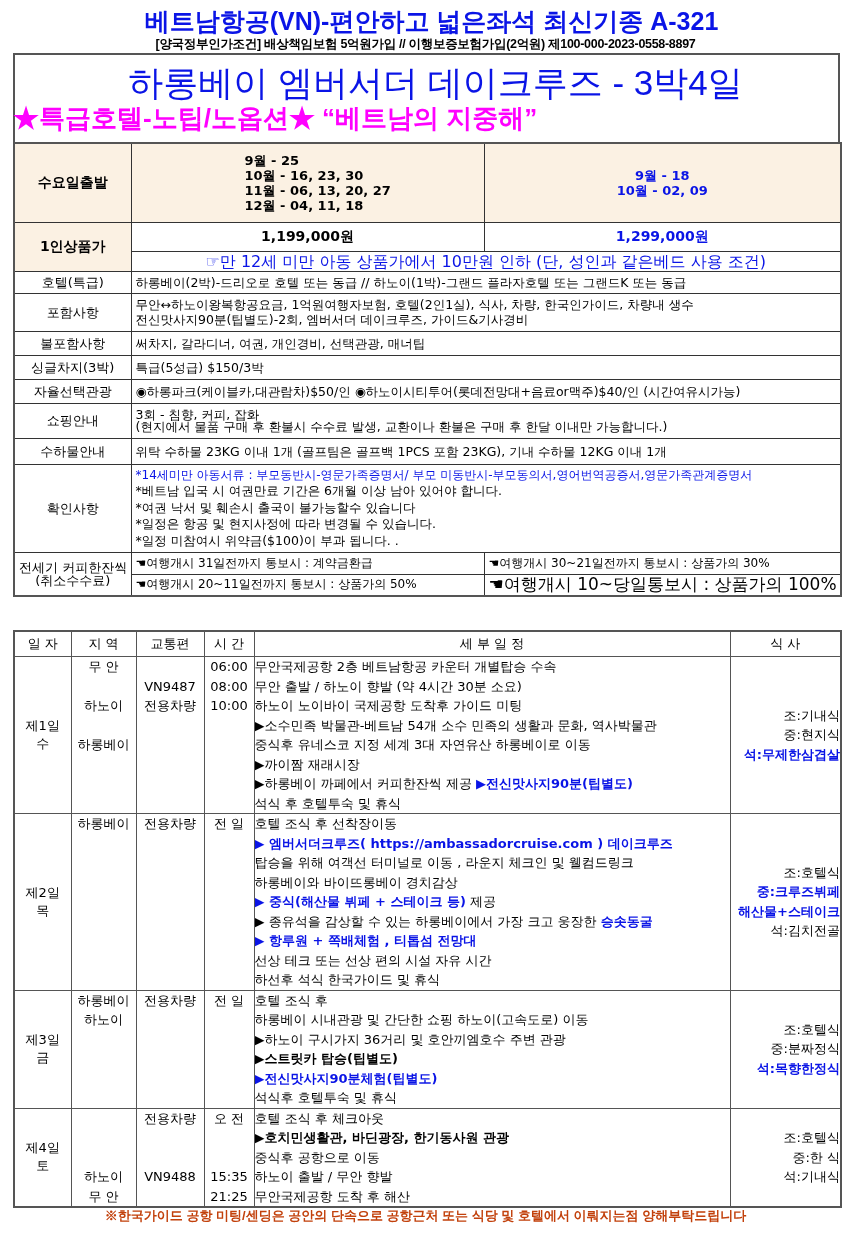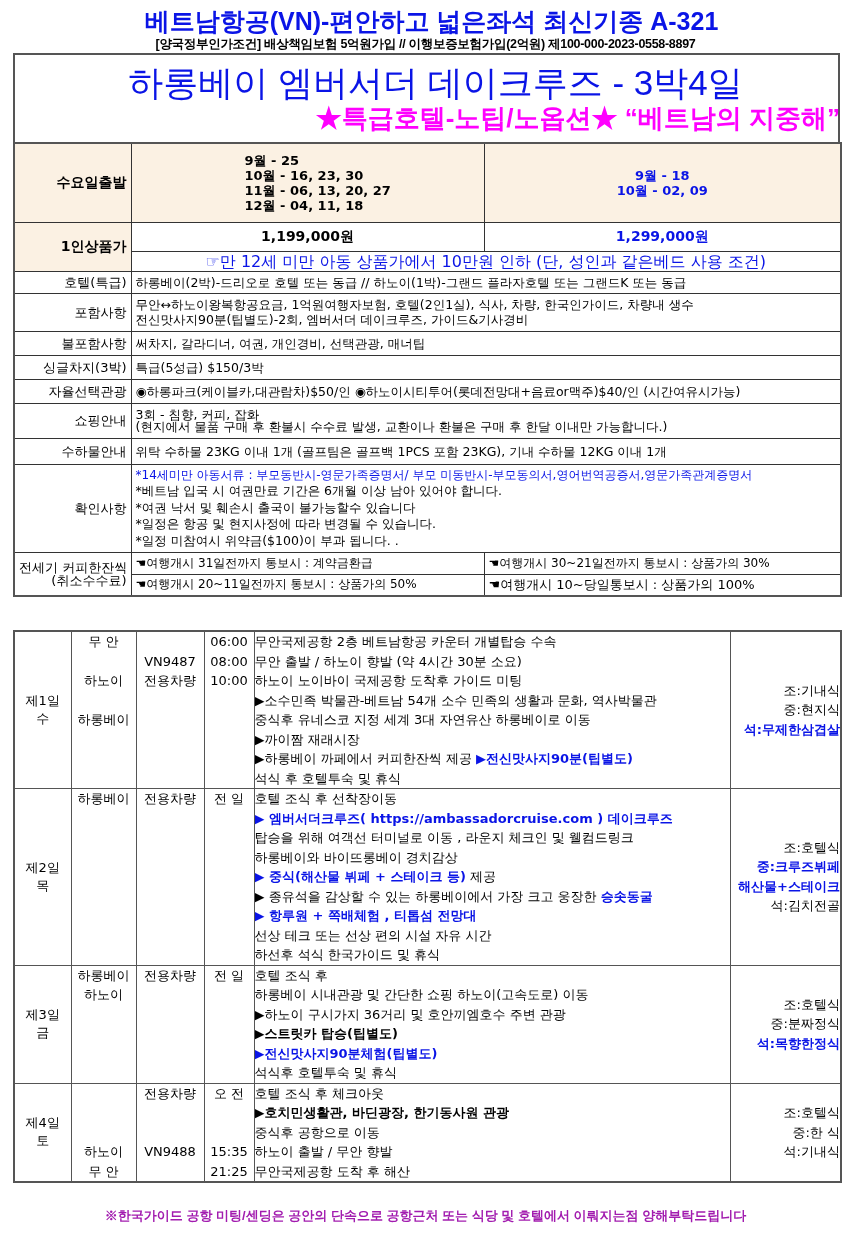--- a/index.html
+++ b/index.html
@@ -6,44 +6,44 @@
   body { width:851px; height:1236px; position:relative; overflow:hidden;
          font-family: "DejaVu Sans", "Liberation Sans", sans-serif; color:#000; }
   .abs { position:absolute; }
   .hdr1 { left:0; width:851px; top:5px; text-align:center; color:#0a14e6;
           font-family:"Liberation Sans", sans-serif; font-weight:bold; font-size:25px; letter-spacing:0px;padding-left:6px; }
   .hdr2 { left:0; width:851px; top:36px; text-align:center; font-weight:bold;
           font-family:"Liberation Sans", sans-serif; font-size:12.5px; letter-spacing:-0.3px; }
   .titlebox { left:13px; top:53px; width:823px; height:88px; border:2px solid #555; border-bottom:none; }
   .title-main { left:22px; width:827px; top:60px; text-align:center; color:#0a14e6;
                 font-family:"Liberation Sans", sans-serif; font-size:35px; }
-  .title-sub { left:13px; width:827px; top:101px; text-align:right; color:#ff00ff;
+  .title-sub { left:13px; width:827px; top:101px; text-align:left; color:#ff00ff;
                font-family:"Liberation Sans", sans-serif; font-weight:bold; font-size:26px; }
 
   table { border-collapse:collapse; table-layout:fixed; position:absolute; }
   .info { left:13px; top:142px; width:827px; border:2px solid #555; font-size:12.5px; }
   .info td { border:1px solid #333; padding:0 4px; line-height:15px; white-space:nowrap; overflow:hidden; }
-  .info td.lbl { text-align:right; font-size:13px; }
+  .info td.lbl { text-align:center; font-size:13px; }
   .beige { background:#fbf1e3;margin-left:38px; }
   .lbl-big { font-weight:bold; font-size:14px !important; }
   .blue { color:#0a14e6; }
   .bold { font-weight:bold; }
   .center { text-align:center; }
   .dates { font-weight:bold; font-size:13px; }
   .dates-left { padding-left:113px !important; }
 
   .sched { left:13px; top:630px; width:827px; border:2px solid #555; font-size:13px; }
   .sched th { border:1px solid #555; font-weight:normal; height:22px; font-size:13px; }
   .sched td { border:1px solid #555; vertical-align:top; padding:0; }
   .line { height:19.5px; line-height:19.5px; white-space:nowrap; overflow:hidden; }
   .sched td.txt .line { }
   .sched td.cc .line { text-align:center; }
   .vmid { vertical-align:middle !important; text-align:center; }
   .meal .line { text-align:right; }
-  .footer { left:0; width:851px; top:1207px; text-align:center; color:#a21caf; font-weight:bold;
+  .footer { left:0; width:851px; top:1207px; text-align:center; color:#c2410c; font-weight:bold;
             font-family:"Liberation Sans", sans-serif; font-size:13px; }
 </style>
 </head>
 <body>
 
 <div class="abs hdr1">베트남항공(VN)-편안하고 넓은좌석   최신기종 A-321</div>
 <div class="abs hdr2">[양국정부인가조건]      배상책임보험 5억원가입   //    이행보증보험가입(2억원) 제100-000-2023-0558-8897</div>
 
 <div class="abs titlebox"></div>
 <div class="abs title-main">하롱베이 엠버서더 데이크루즈 - 3박4일</div>
@@ -135,35 +135,43 @@
   <tr style="height:22px">
     <td rowspan="2" class="lbl" style="line-height:13px">
       <div>전세기 커피한잔씩</div>
       <div>(취소수수료)</div>
     </td>
     <td style="font-size:12px">☚여행개시 31일전까지 통보시 : 계약금환급</td>
     <td style="font-size:12px">☚여행개시 30~21일전까지 통보시 : 상품가의 30%</td>
   </tr>
   <tr style="height:22px">
     <td style="font-size:12px">☚여행개시 20~11일전까지 통보시 : 상품가의 50%</td>
-    <td style="font-size:13px">☚여행개시 10~당일통보시 : 상품가의 100%</td>
+    <td style="font-size:17px">☚여행개시 10~당일통보시 : 상품가의 100%</td>
   </tr>
 </tbody>
   </table>
 
 <table class="sched">
   <colgroup>
     <col style="width:57px">
       <col style="width:65px">
       <col style="width:68px">
       <col style="width:50px">
       <col style="width:476px">
       <col style="width:111px">
   </colgroup>
   <tbody>
+      <tr>
+    <th>일 자</th>
+    <th>지 역</th>
+    <th>교통편</th>
+    <th>시 간</th>
+    <th>세 부 일 정</th>
+    <th>식 사</th>
+  </tr>
 
   <tr>
     <td class="vmid">
       <div>제1일</div>
       <div>수</div>
     </td>
     <td class="cc">
       <div class="line">무  안</div>
       <div class="line"></div>
       <div class="line">하노이</div>

